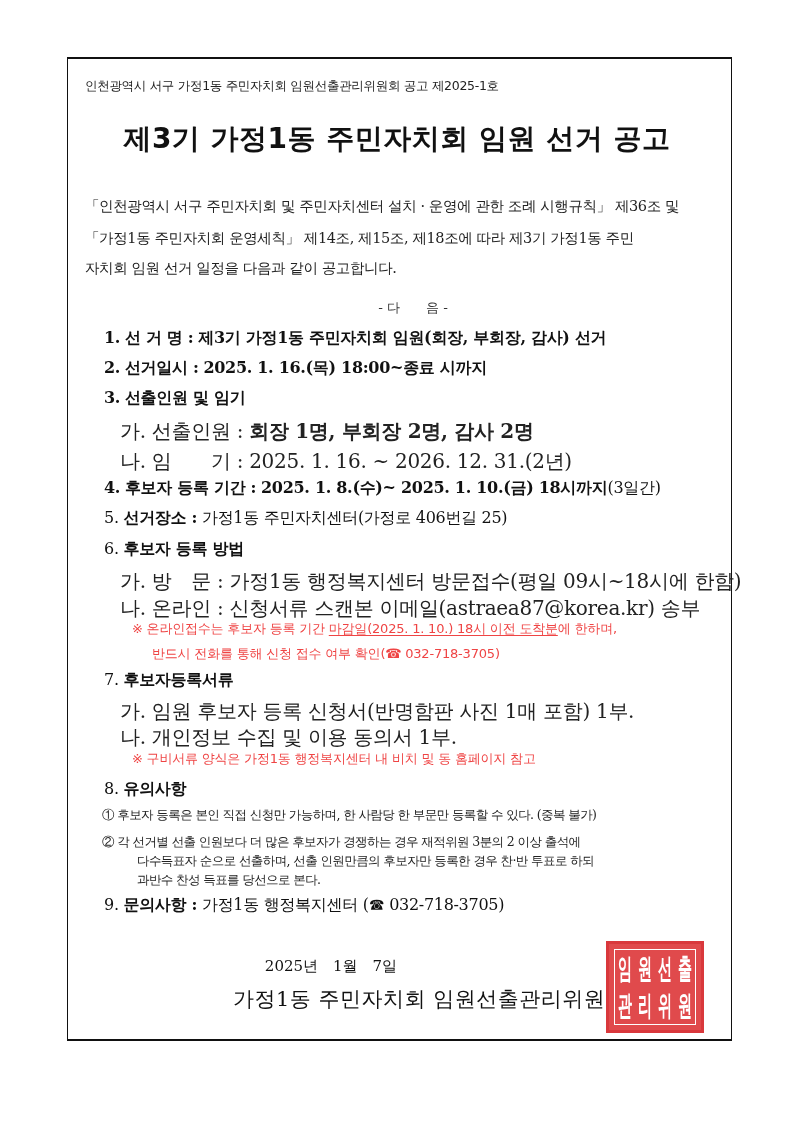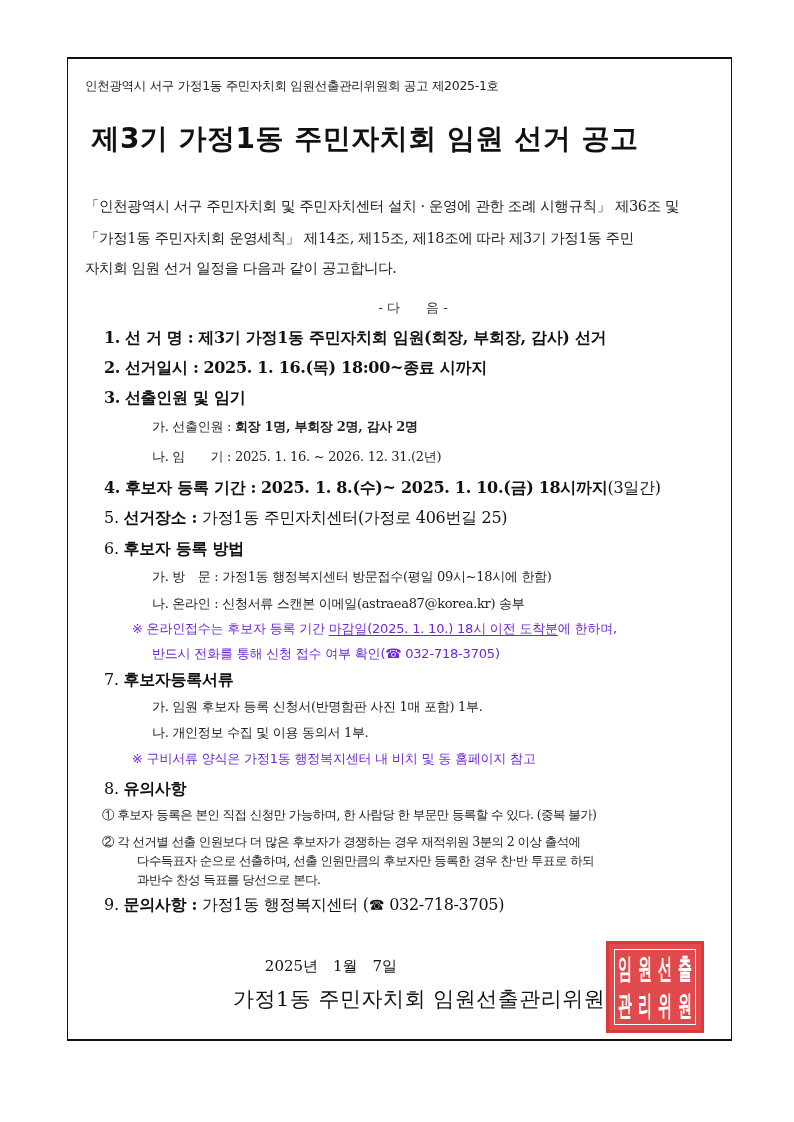--- a/index.html
+++ b/index.html
@@ -3,29 +3,29 @@
 <meta charset="utf-8">
 <style>
   html, body { margin:0; padding:0; background:#ffffff; }
   body { width:794px; height:1122px; position:relative; overflow:hidden;
          font-family:"DejaVu Serif","Liberation Serif",serif; color:#1a1a1a; }
   .frame { position:absolute; left:67px; top:57px; width:665px; height:984px;
            border:1.5px solid #111; border-top-width:2px; border-bottom-width:2px; box-sizing:border-box; }
   .ln { position:absolute; white-space:nowrap; }
   .notice-no { left:85px; top:78px; font-family:"DejaVu Sans","Liberation Sans",sans-serif;
                font-size:12.5px; letter-spacing:-0.3px; color:#222; }
-  .title { left:0; width:730px; text-align:center; top:120px; font-family:"DejaVu Sans","Liberation Sans",sans-serif;
+  .title { left:0; width:794px; text-align:center; top:120px; font-family:"DejaVu Sans","Liberation Sans",sans-serif;
            font-weight:bold; font-size:28px; letter-spacing:0.5px; color:#111; }
   .intro { left:85px; font-size:14.5px; letter-spacing:-0.4px; line-height:1; color:#222; }
   .daum { left:0; width:794px; text-align:center; top:299px; font-size:13px; color:#333;
           font-family:"DejaVu Sans","Liberation Sans",sans-serif;margin-left:16px; }
   .h { left:104px; font-size:16px; letter-spacing:-0.3px; color:#111; }
   .h b { font-weight:bold; }
-  .sub { left:120px; font-size:13px; letter-spacing:-0.3px; color:#222;margin-left:32px; }
-  .note { font-family:"DejaVu Sans","Liberation Sans",sans-serif; font-size:13px; color:#6d28d9; letter-spacing:-0.2px;text-align:right; }
+  .sub { left:120px; font-size:20px; letter-spacing:-0.3px; color:#222; }
+  .note { font-family:"DejaVu Sans","Liberation Sans",sans-serif; font-size:13px; color:#ef4444; letter-spacing:-0.2px;text-align:right; }
   .caut { left:102px; font-size:12.5px; letter-spacing:-0.6px; color:#222; }
   u { text-decoration:underline; text-underline-offset:2px; }
   .date { left:0; width:662px; text-align:center; top:957px; font-size:15px; color:#111; }
   .org { left:185px; top:985px; font-size:21px; color:#111; letter-spacing:0.5px;margin-left:48px; }
   .stamp { position:absolute; left:606px; top:941px; width:98px; height:92px;
            border:3px solid #d9383c; background:#e04a4c; box-sizing:border-box; }
   .stamp .inner { position:absolute; left:5px; top:5px; right:5px; bottom:5px; border:1.5px solid #fff;
                   display:grid; grid-template-columns:repeat(4,1fr); grid-template-rows:repeat(2,1fr); }
   .stamp .ch { color:#fff; font-family:"DejaVu Sans","Liberation Sans",sans-serif; font-size:14px; font-weight:bold;
                display:flex; align-items:center; justify-content:center; transform:scaleY(2.0); }

